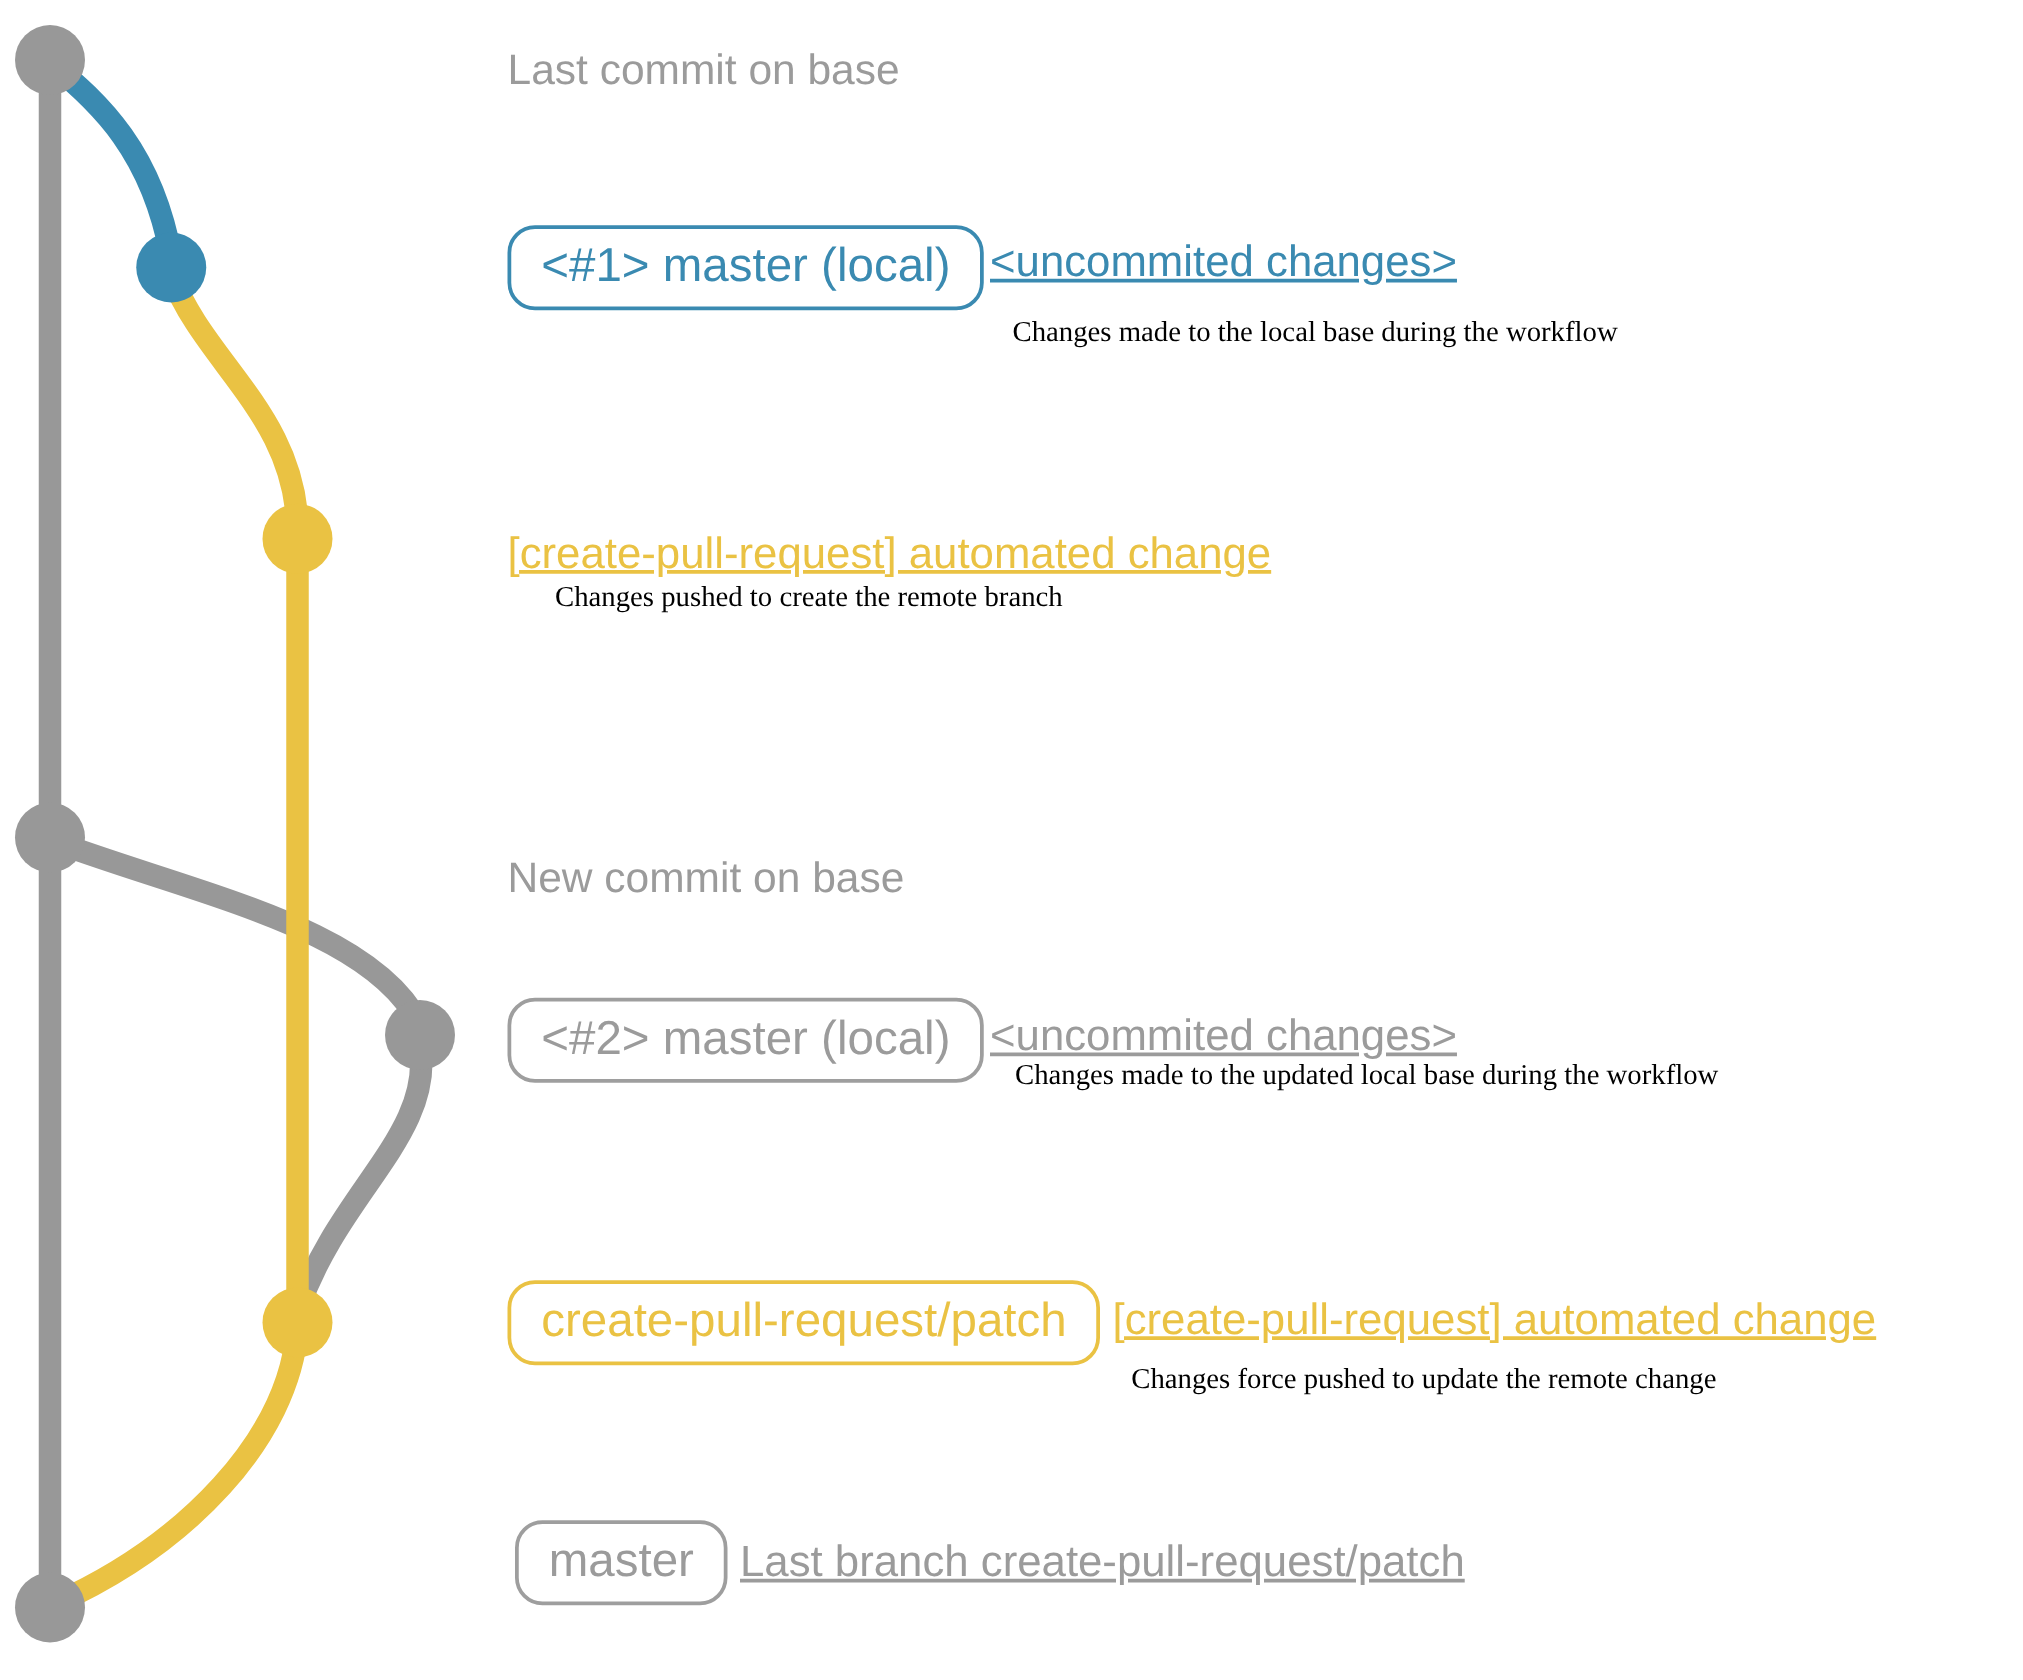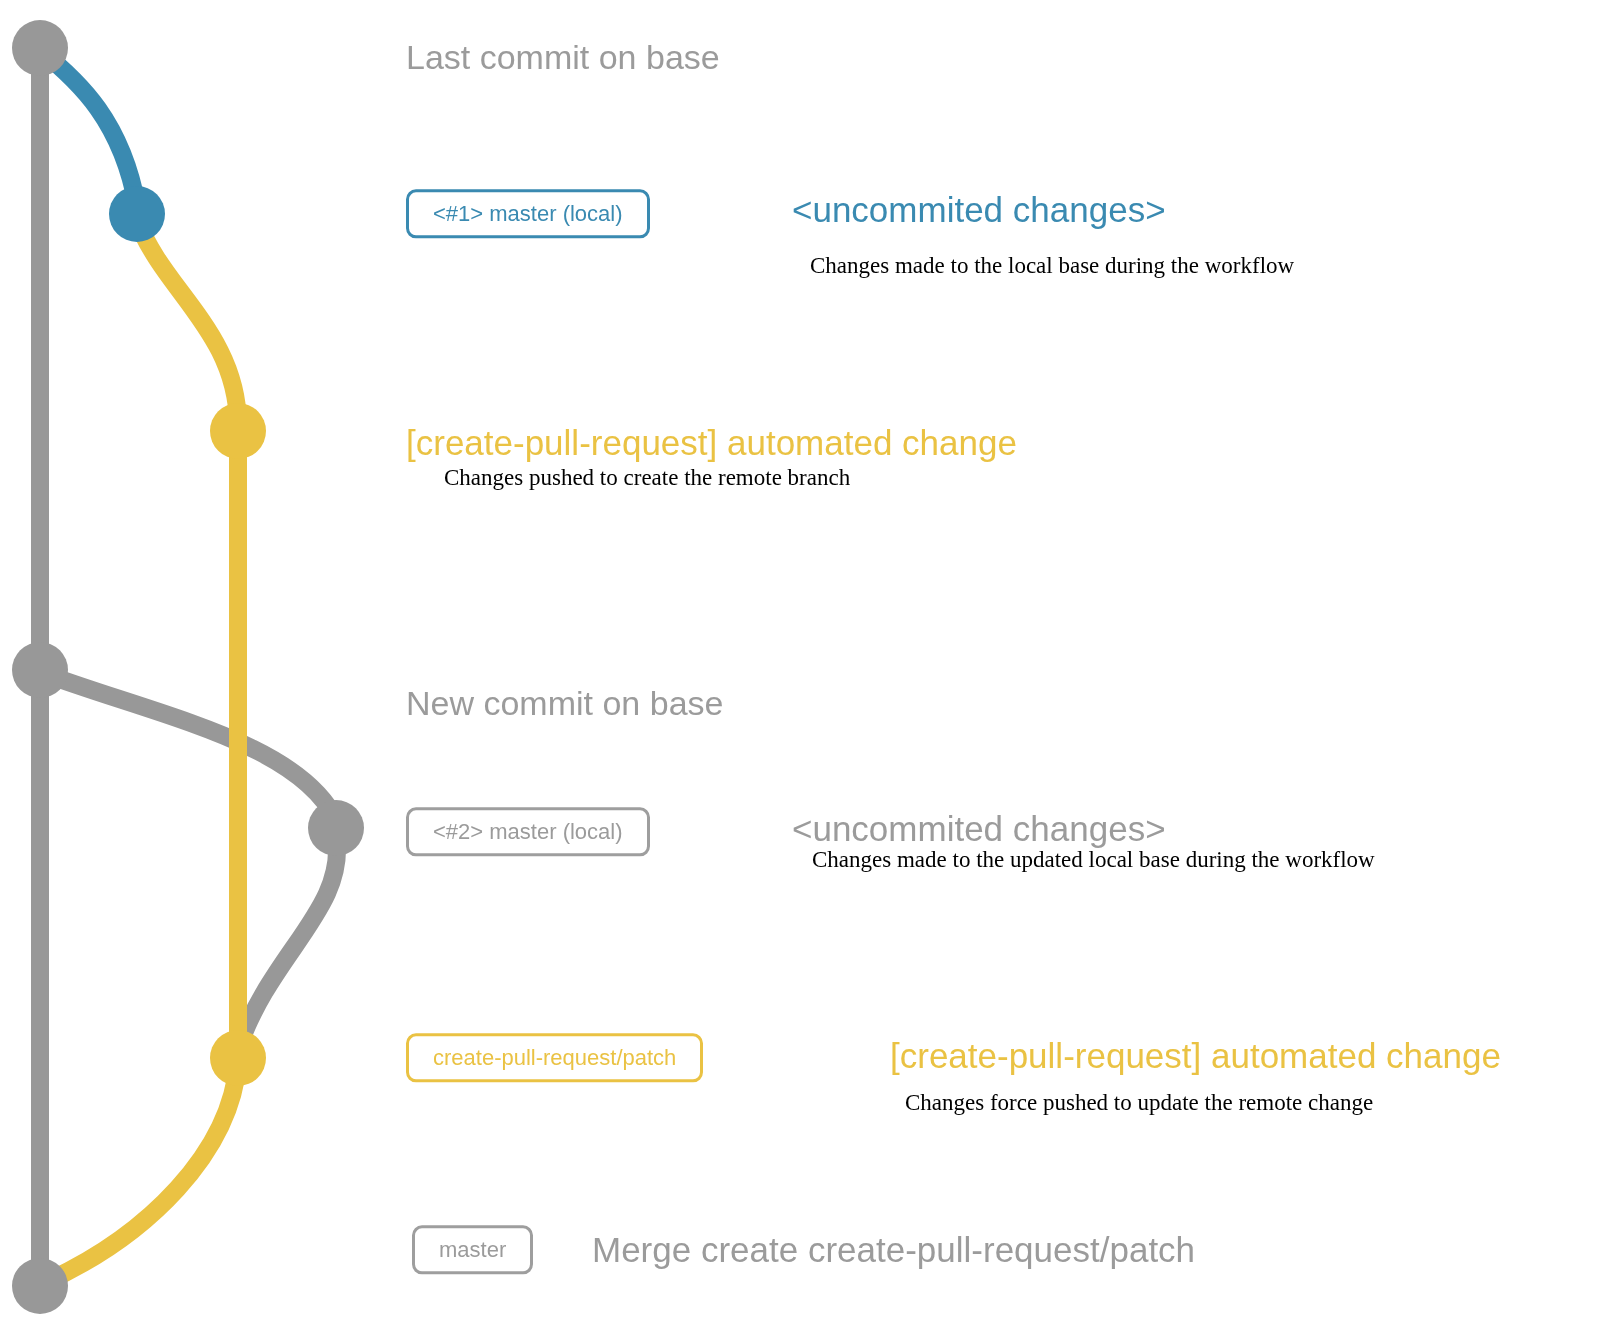--- a/index.html
+++ b/index.html
@@ -19,32 +19,33 @@
     white-space: nowrap;
     transform: translateY(-50%);
     text-align: center;
   }
   .title-text {
     font-size: 34px;
     color: #9b9b9b;
   }
   .badge {
     display: inline-block;
-    font-size: 22px;
+    font-size: 38px;
     padding: 9px 24px;
     border: 3px solid;
-    border-radius: 10px;
+    border-radius: 22px;
     background: #ffffff;
     line-height: 1.15;
   }
   .badge.blue   { color: var(--local,  #3a8ab1); border-color: var(--local,  #3a8ab1); }
   .badge.gray   { color: #9b9b9b;                border-color: #9e9e9e; }
   .badge.yellow { color: var(--remote, #eac243); border-color: var(--remote, #eac243); }
   .msg {
     font-size: 35px;
+    text-decoration: underline;
   }
   .msg.blue   { color: var(--local,  #3a8ab1); }
   .msg.gray   { color: #9b9b9b; }
   .msg.yellow { color: var(--remote, #eac243); }
   .note {
     font-family: "Liberation Serif", serif;
     font-size: 23px;
     color: var(--note_text, #000000);
   }
   svg .stroke-base   { stroke: var(--base,   #989898); }
@@ -104,13 +105,13 @@
 
 <div class="abs" style="left:406px; top:1058px;">
   <span class="badge yellow">create-pull-request/patch</span>
 </div>
 <div class="abs msg yellow" style="left:890px; top:1056px;">[create-pull-request] automated change</div>
 <div class="abs note" style="left:905px; top:1103px;">Changes force pushed to update the remote change</div>
 
 <div class="abs" style="left:412px; top:1250px;">
   <span class="badge gray">master</span>
 </div>
-<div class="abs msg gray" style="left:592px; top:1250px;">Merge create create-pull-request/patch</div>
+<div class="abs msg gray" style="left:592px; top:1250px;">Last branch create-pull-request/patch</div>
 
 </body></html>

